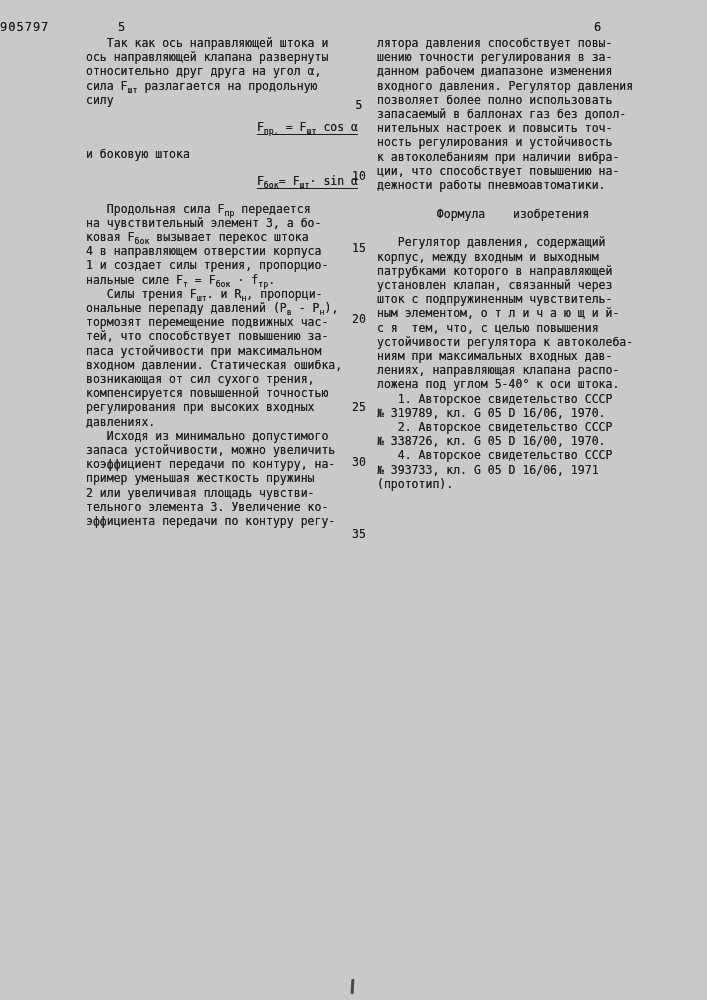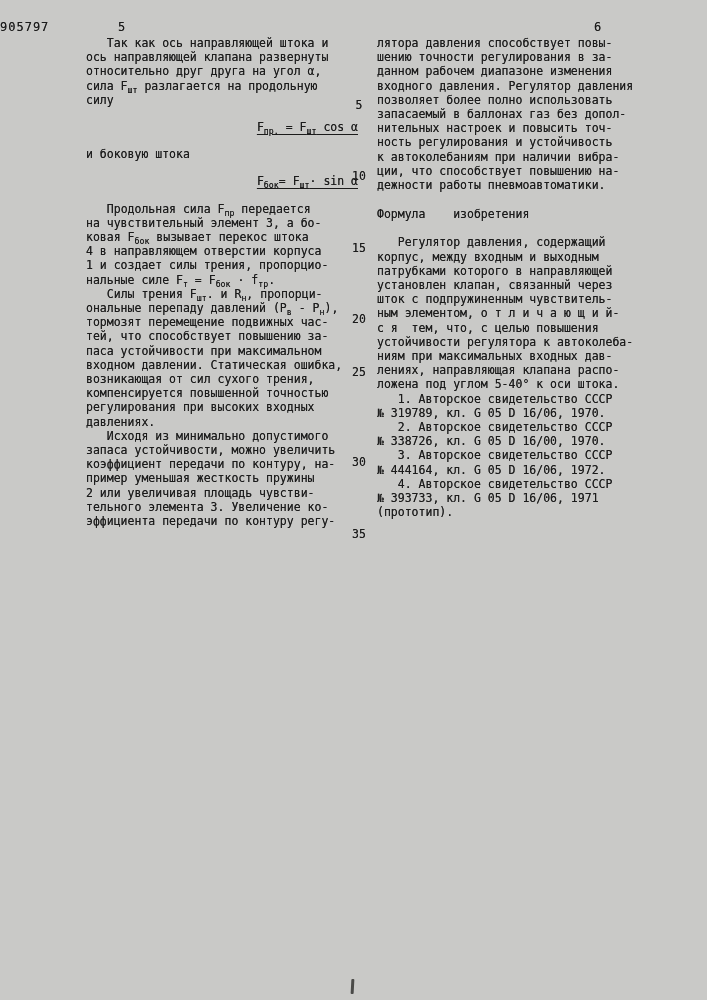--- a/index.html
+++ b/index.html
@@ -25,21 +25,21 @@
   .col-right { left:377px; width:272px; }
   .col p { margin:0; white-space:pre-wrap; }
   .col p.formula {
     text-align:right;
     white-space:normal;
     text-decoration:underline;
     text-underline-offset:3px;
     margin:13px 0;
   }
   .col p.heading {
-    text-align:left;
+    text-align:center;
     white-space:pre;
     margin:15px 0 14px 0;
   }
   sub { font-size:0.72em; line-height:0; }
   .lineno {
     position:absolute; left:348px; width:22px;
     text-align:center; font-size:11.5px; line-height:14.2px;
   }
   .artifact {
     position:absolute; left:351px; top:979px;
@@ -89,21 +89,21 @@
 пример уменьшая жесткость пружины
 2 или увеличивая площадь чувстви-
 тельного элемента 3. Увеличение ко-
 эффициента передачи по контуру регу-</p>
   </div>
 
   <div class="lineno" style="top:98px">5</div>
   <div class="lineno" style="top:169px">10</div>
   <div class="lineno" style="top:241px">15</div>
   <div class="lineno" style="top:312px">20</div>
-  <div class="lineno" style="top:365px">25</div>
+  <div class="lineno" style="top:400px">25</div>
   <div class="lineno" style="top:455px">30</div>
   <div class="lineno" style="top:527px">35</div>
 
   <div class="col col-right">
     <p>лятора давления способствует повы-
 шению точности регулирования в за-
 данном рабочем диапазоне изменения
 входного давления. Регулятор давления
 позволяет более полно использовать
 запасаемый в баллонах газ без допол-
@@ -121,22 +121,20 @@
 ным элементом, о т л и ч а ю щ и й-
 с я  тем, что, с целью повышения
 устойчивости регулятора к автоколеба-
 ниям при максимальных входных дав-
 лениях, направляющая клапана распо-
 ложена под углом 5-40° к оси штока.</p>
     <p>   1. Авторское свидетельство СССР
 № 319789, кл. G 05 D 16/06, 1970.</p>
     <p>   2. Авторское свидетельство СССР
 № 338726, кл. G 05 D 16/00, 1970.</p>
-    <p>   3. Авторское свидетельство СССР
-№ 444164, кл. G 05 D 16/06, 1972.</p>
     <p>   4. Авторское свидетельство СССР
 № 393733, кл. G 05 D 16/06, 1971
 (прототип).</p>
   </div>
 
   <div class="artifact"></div>
 
 </div>
 
 </body></html>

